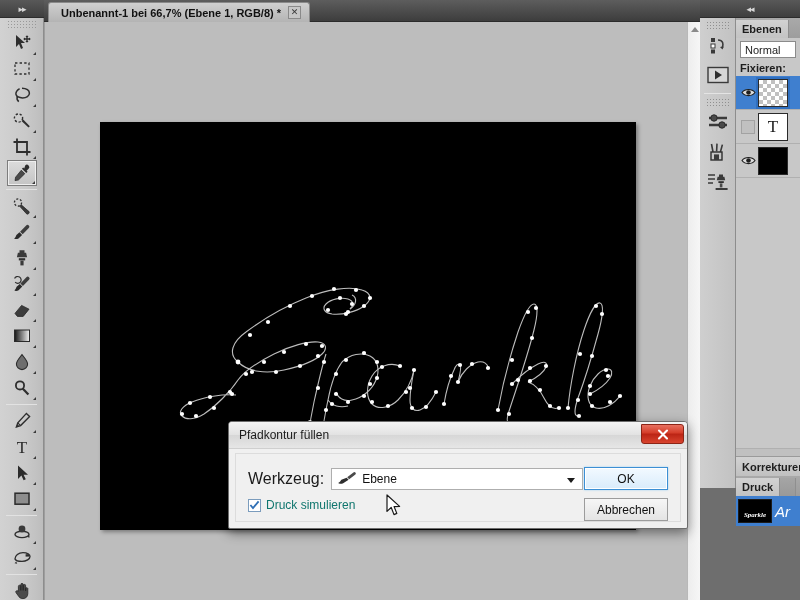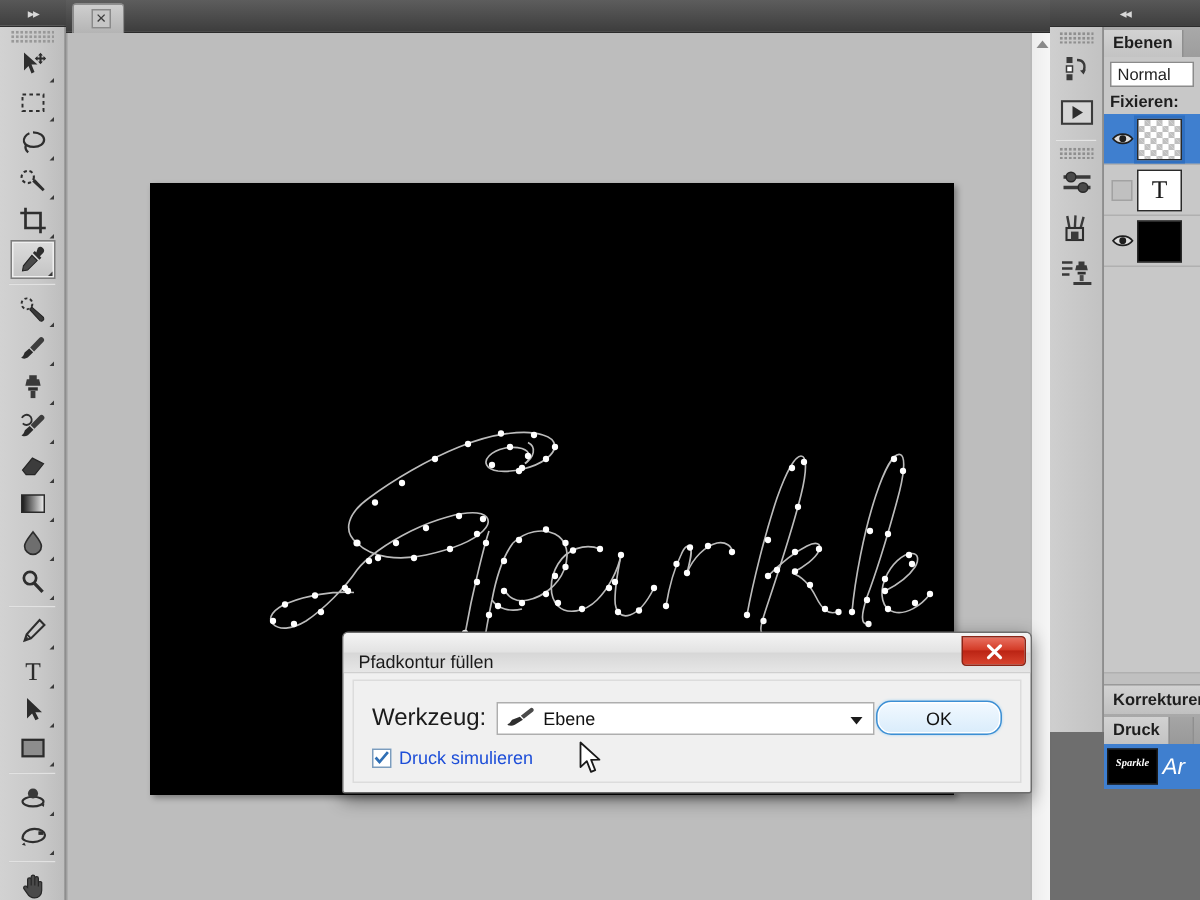--- a/index.html
+++ b/index.html
@@ -190,39 +190,39 @@
     background: linear-gradient(to bottom,#d2d2d2,#c0c0c0);
     border-top: 1px solid #9a9a9a;
     white-space: nowrap; overflow: hidden;
   }
   #path-row {
     height: 30px; display: flex; align-items: center; gap: 3px;
     background: #3f7fcf; padding-left: 2px;
   }
   #path-thumb {
     width: 34px; height: 24px; background: #000; border: 1px solid #1c1c1c;
-    display: flex; align-items: flex-start; justify-content: center;
+    display: flex; align-items: flex-end; justify-content: center;
   }
   #path-name { color: #fff; font-style: italic; font-size: 15px; white-space: nowrap; }
 
   
   #dialog {
     position: absolute; left: 228px; top: 421px;
     width: 460px; height: 108px;
     background: #f0f0f0;
     border: 1px solid #6d6d6d;
     border-radius: 4px 4px 2px 2px;
     box-shadow: 0 4px 12px rgba(0,0,0,.45);
   }
   #dlg-title {
     height: 27px;
     background: linear-gradient(to bottom,#f4f4f4 0%,#e3e3e3 48%,#d7d7d7 52%,#e6e6e6 100%);
     border-bottom: 1px solid #cfcfcf;
     border-radius: 3px 3px 0 0;
-    display: flex; align-items: flex-end; padding: 0 4px 0 10px;
+    display: flex; align-items: center; padding: 0 4px 0 10px;
     position: relative;
   }
   #dlg-title-text { font-size: 12px; color: #1b1b1b; }
   #dlg-close {
     position: absolute; right: 3px; top: 2px;
     width: 43px; height: 20px;
     background: linear-gradient(to bottom,#e87060 0%,#d43c28 45%,#bb2414 50%,#d8432e 100%);
     border: 1px solid #8c2416; border-radius: 0 3px 3px 3px;
     display: flex; align-items: center; justify-content: center;
     color: #fff; font-size: 12px; font-weight: bold;
@@ -245,24 +245,24 @@
     position: absolute; right: 7px; top: 9px;
     width: 0; height: 0;
     border-left: 4px solid transparent; border-right: 4px solid transparent;
     border-top: 5px solid #1b1b1b;
   }
   #dlg-row2 { position: absolute; left: 12px; top: 44px; display: flex; align-items: center; gap: 5px; }
   #chk-box {
     width: 13px; height: 13px; background: #fff; border: 1px solid #7b9cbd;
     display: flex; align-items: center; justify-content: center;
   }
-  #chk-label { font-size: 12px; color: #1d4ed8; }
+  #chk-label { font-size: 12px; color: #0f766e; }
   .dlg-btn {
     position: absolute; width: 84px; height: 23px;
-    border-radius: 10px; display: flex; align-items: center; justify-content: center;
+    border-radius: 0; display: flex; align-items: center; justify-content: center;
     font-size: 12px; color: #111;
     background: linear-gradient(to bottom,#f6f6f6,#e4e4e4);
     border: 1px solid #9c9c9c;
   }
   #btn-ok {
     right: 12px; top: 13px;
     border: 1px solid #3c8fd4;
     background: linear-gradient(to bottom,#f2f9ff,#d9ecfb);
     box-shadow: 0 0 2px #9fd0f2, inset 0 0 0 1px #fff;
   }
@@ -454,20 +454,21 @@
       <svg width="20" height="20" viewBox="0 0 20 20">
           <path d="M6.4 10.6 V5.4 a1.2 1.2 0 0 1 2.4 0 V9.4 V3.6 a1.2 1.2 0 0 1 2.4 0 V9.4 V4.6 a1.2 1.2 0 0 1 2.4 0 V10 V7.4 a1.2 1.2 0 0 1 2.2 0 v5.2 c0 3-2 5-4.8 5 -2.6 0-3.8-1.2-5-3.2 L4 11.6 a1.2 1.2 0 0 1 2-1.4 z" fill="#4a4a4a" stroke="#262626" stroke-width=".8"></path>
         </svg>
 
     </div>
 
   </div>
 
   <div id="tabbar">
     <div id="doc-tab">
+      <span>Unbenannt-1 bei 66,7% (Ebene 1, RGB/8) *</span>
       <span id="doc-tab-close">✕</span>
     </div>
   </div>
 
   <div id="docarea">
     <div id="canvas">
       <svg width="536" height="408" viewBox="0 0 536 408">
         <g fill="none" stroke="#bcbcbc" stroke-width="1.1">
 
           <path d="M138 240 C128 232 132 220 146 210 C162 198 186 184 206 176 C228 167 250 164 262 168 C272 171 272 178 264 184 C256 190 242 193 232 192 C224 191 222 186 226 182 C231 177 241 175 248 177 C254 179 254 184 250 187"></path>
@@ -728,20 +729,21 @@
       </div>
       <div id="dlg-row2">
         <span id="chk-box">
           <svg width="11" height="10" viewBox="0 0 11 10">
               <path d="M1.4 5 L4 8 L9.6 1.4" fill="none" stroke="#2f6fb5" stroke-width="1.8"></path>
             </svg>
         </span>
         <span id="chk-label">Druck simulieren</span>
       </div>
       <div class="dlg-btn" id="btn-ok">OK</div>
+      <div class="dlg-btn" id="btn-cancel">Abbrechen</div>
     </div>
   </div>
 
   <div id="cursor">
     <svg width="16" height="23" viewBox="0 0 16 23">
       <path d="M1 1 L1 17.4 L5.2 13.4 L8 20.6 L10.8 19.4 L8.1 12.6 L13.6 12.4 Z" fill="#ffffff" stroke="#1a1a1a" stroke-width="1.2" stroke-linejoin="round"></path>
     </svg>
   </div>
 
 </div>

